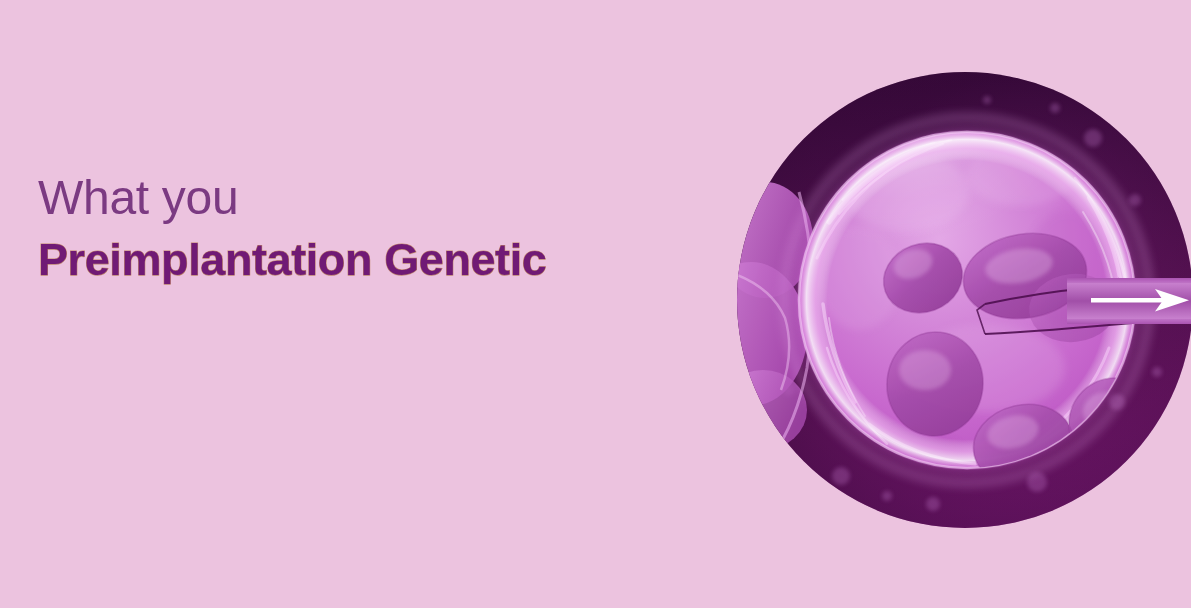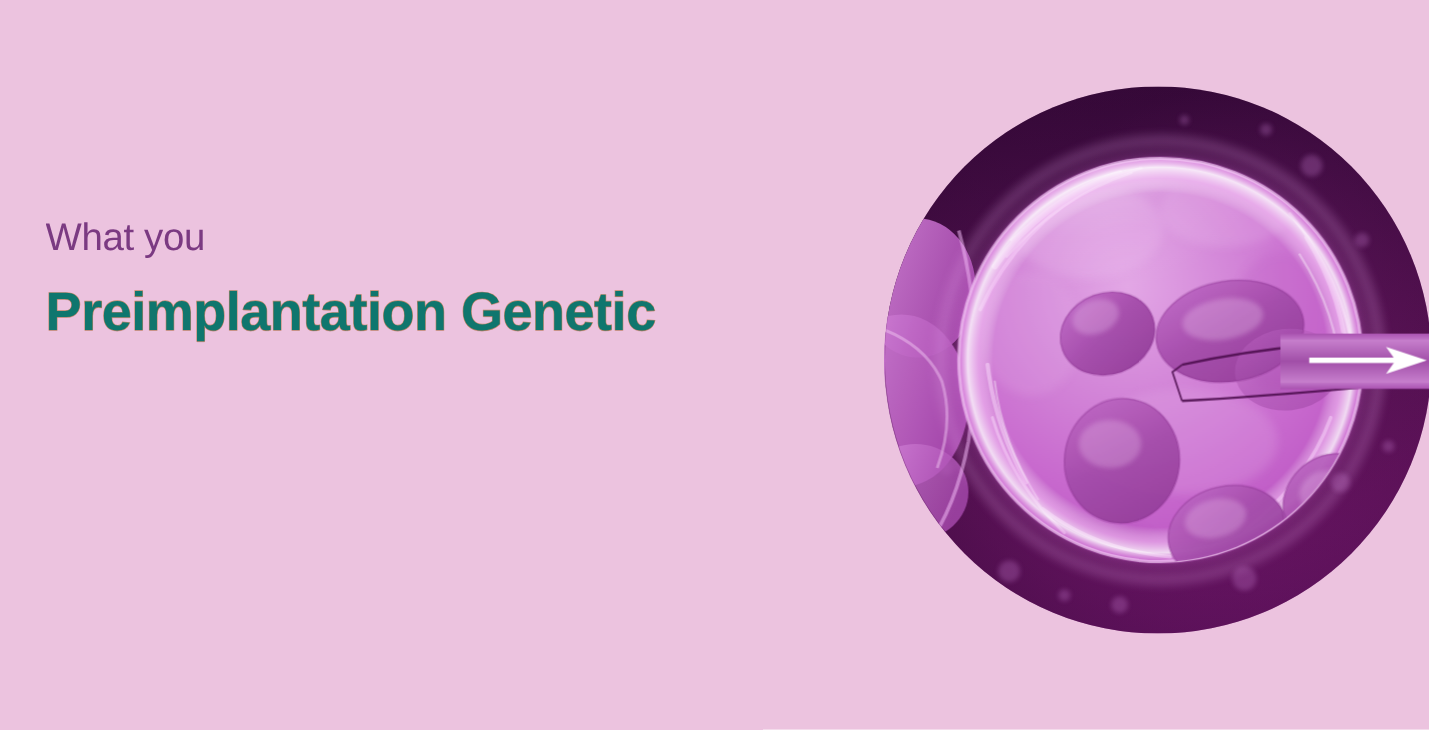--- a/index.html
+++ b/index.html
@@ -28,33 +28,33 @@
     top: 166px;
     width: 700px;
     z-index: 40;
   }
   .hl-line {
     display: block;
     white-space: pre;
   }
   .hl-light {
     font-family: "Liberation Sans", sans-serif;
-    font-size: 32px;
+    font-size: 48px;
     line-height: 63px;
     font-weight: 400;
     letter-spacing: -0.3px;
     color: #7b3a82;
   }
   .hl-accent {
     font-family: "Liberation Sans", sans-serif;
     font-size: 45px;
     line-height: 62px;
     font-weight: 700;
     letter-spacing: -0.4px;
-    color: #0f766e;
+    color: #701a75;
     -webkit-text-stroke: 1px #c48a6a;
     paint-order: stroke fill;
     text-shadow: 0 1px 0 rgba(150,90,60,.25);
   }
 
   
   #embryo {
     position: absolute;
     left: 737px;
     top: 72px;

